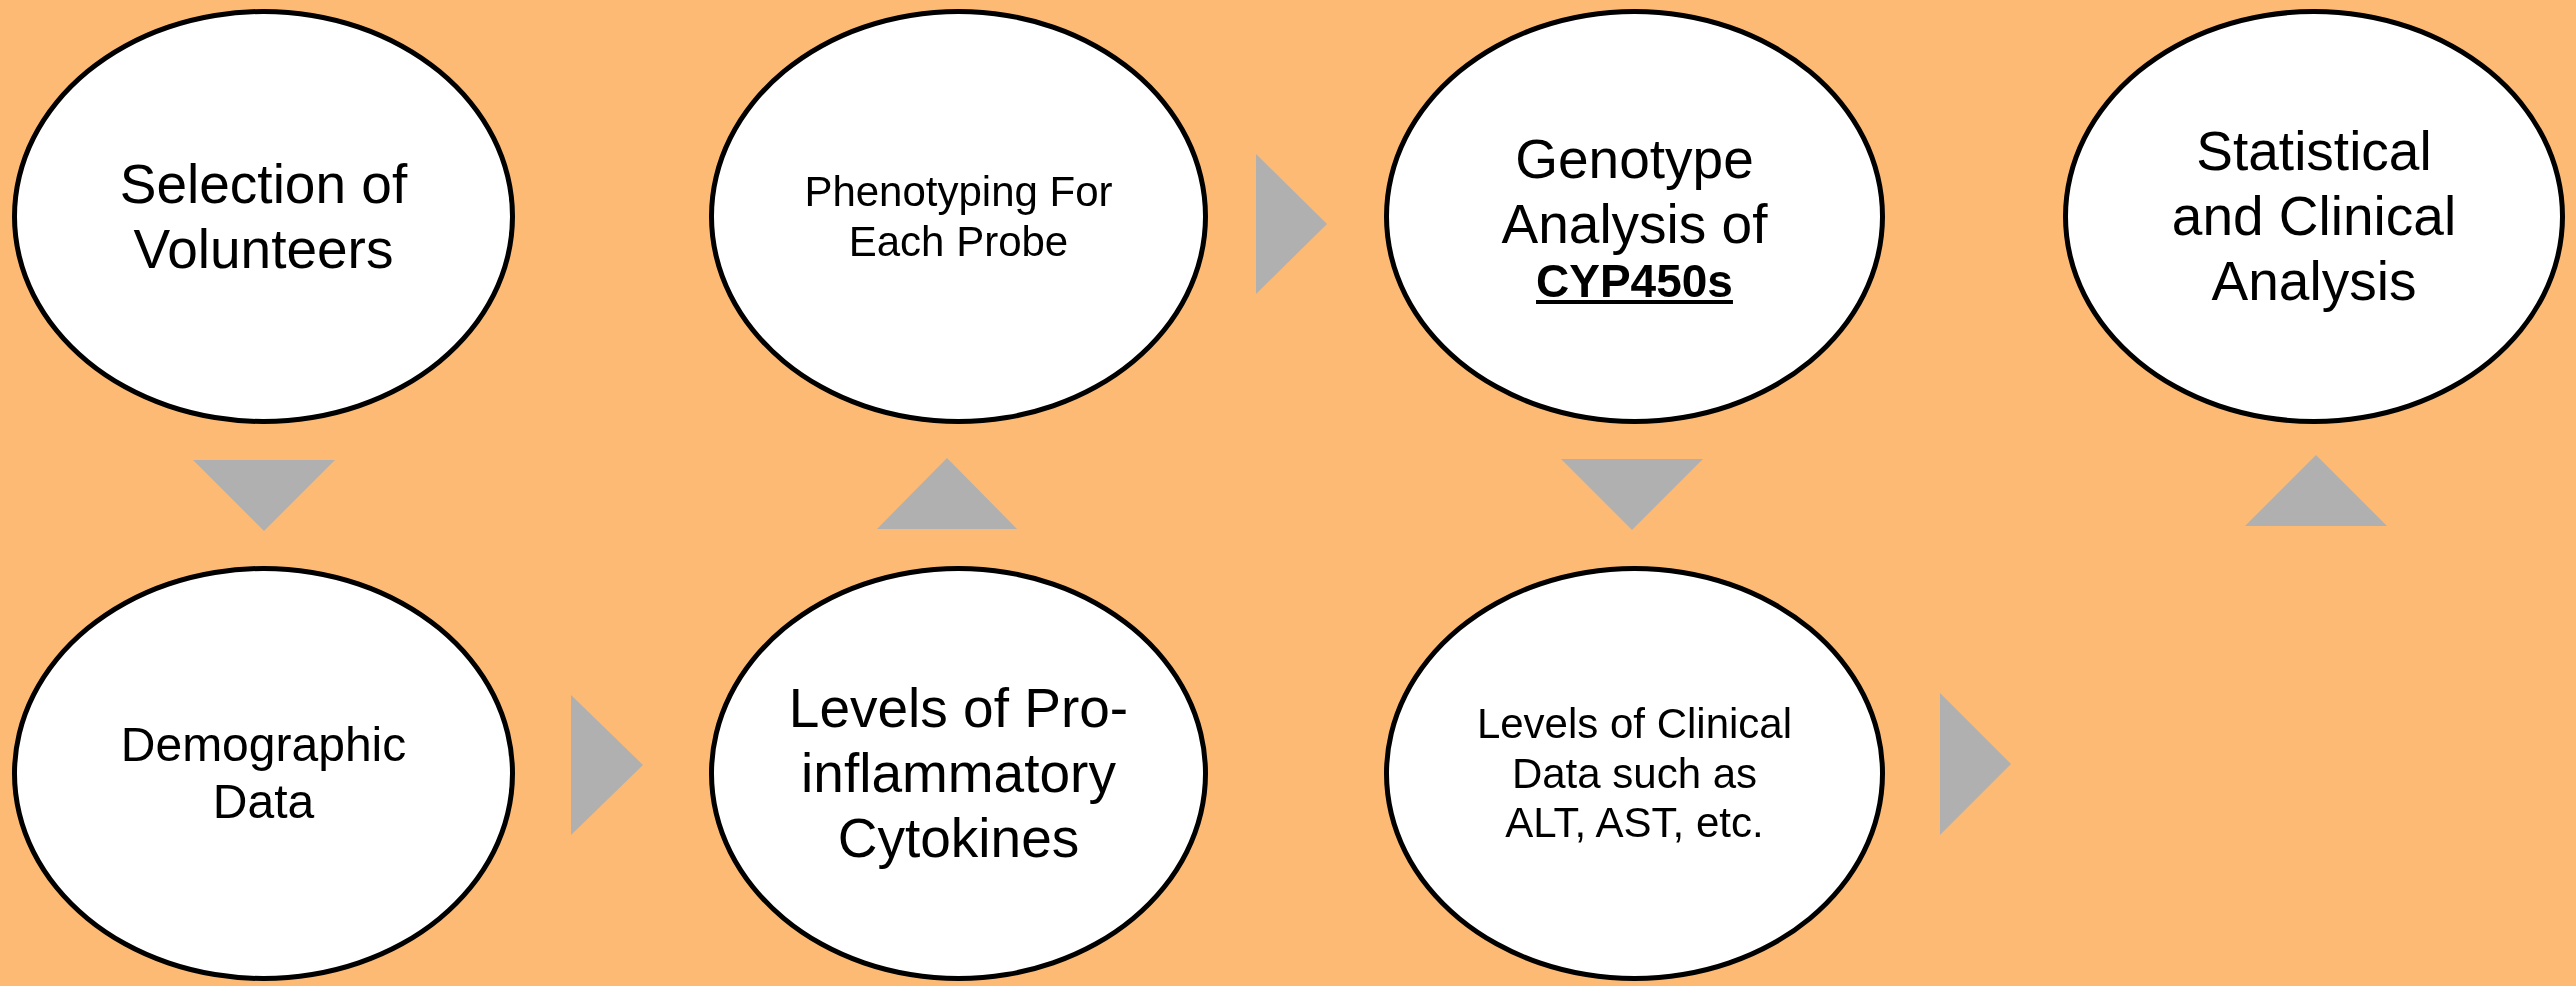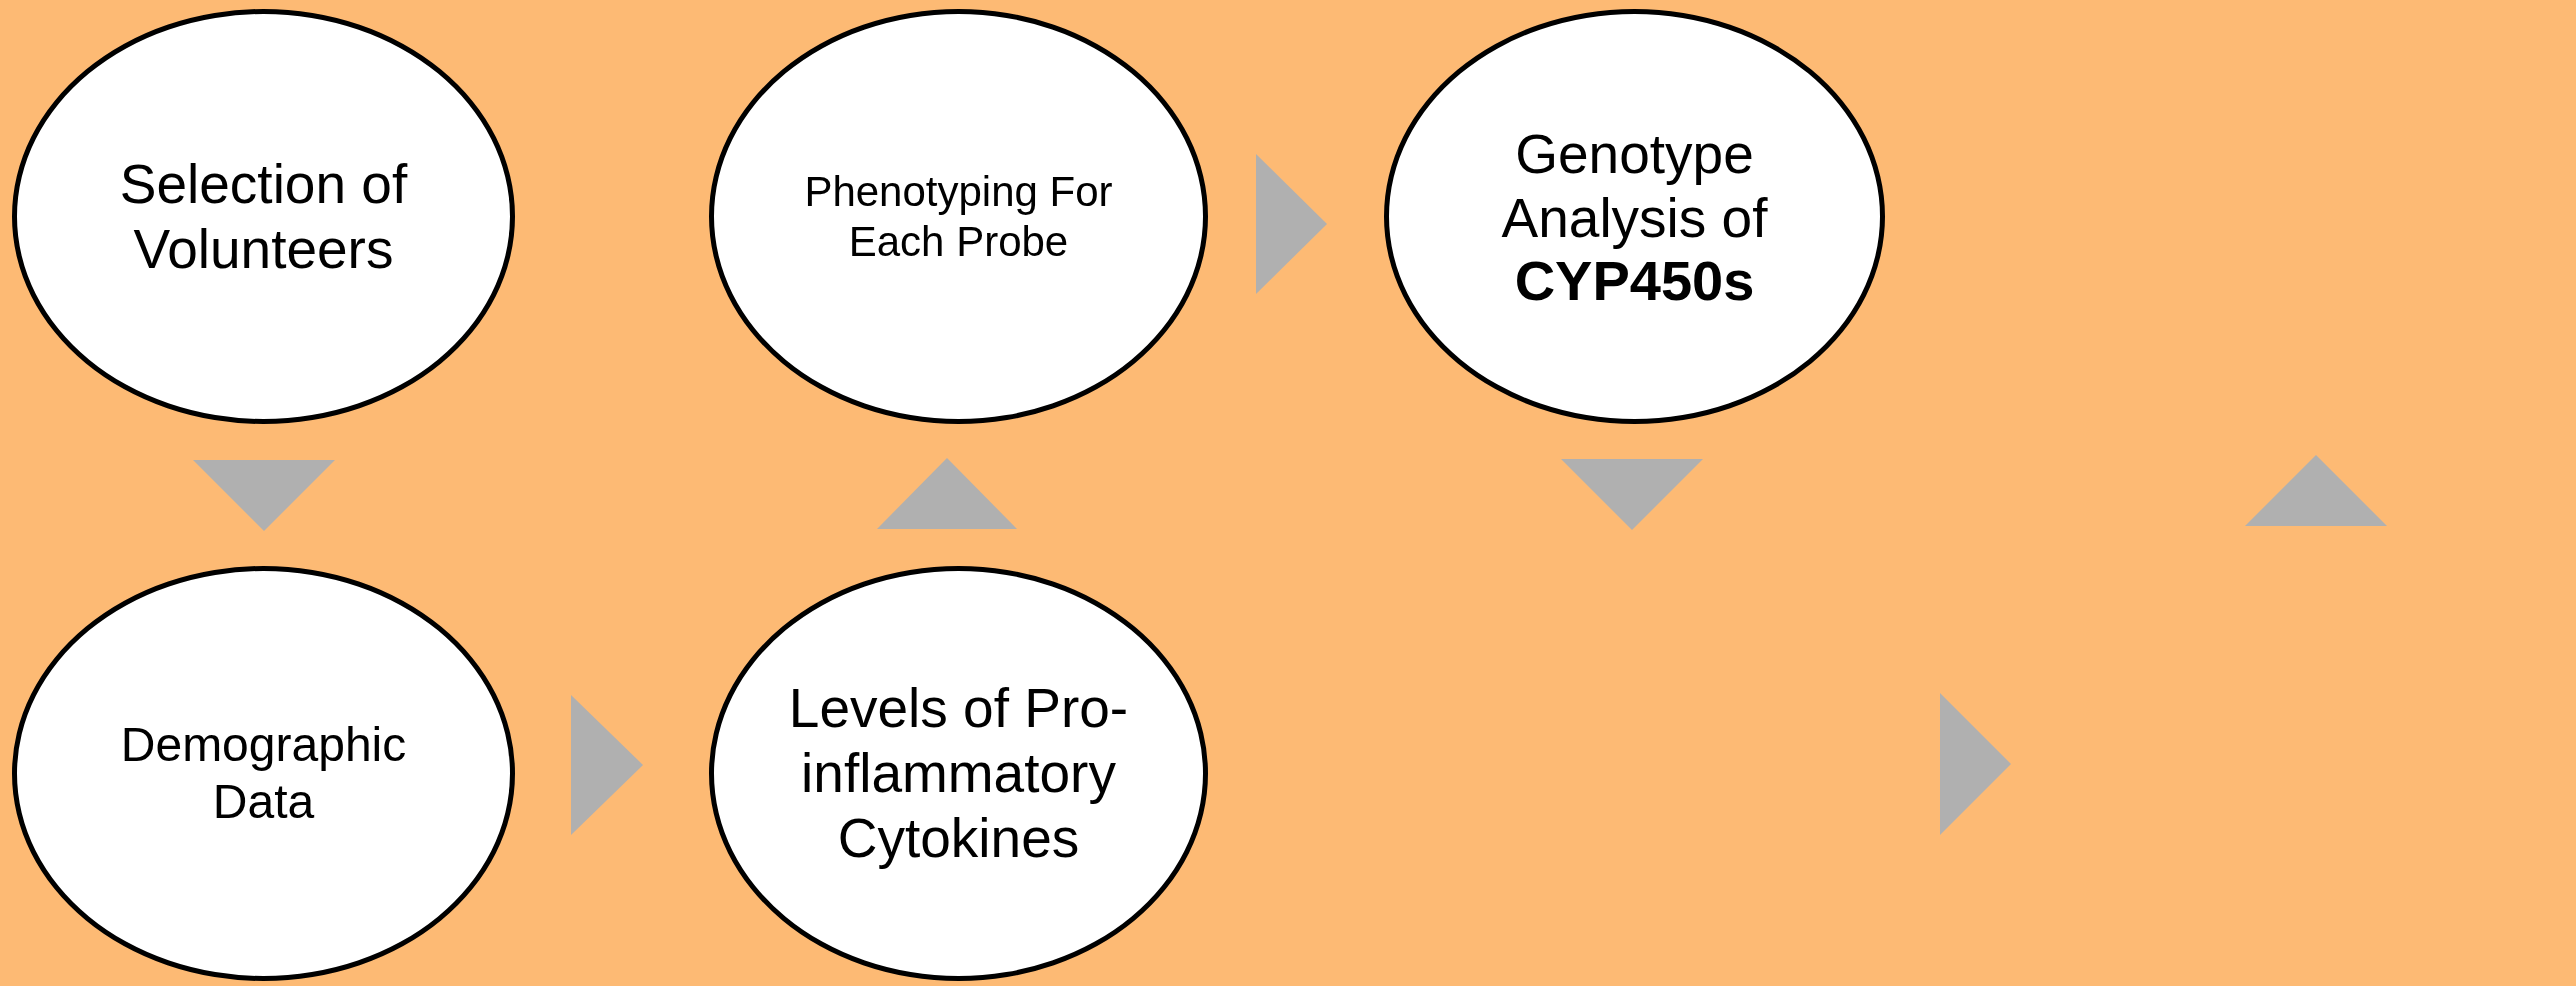--- a/index.html
+++ b/index.html
@@ -35,23 +35,24 @@
     color: #000000;
     line-height: 1.18;
     white-space: pre-line;
     font-weight: normal;
   }
   .node-label.size-lg   { font-size: 55px; }
   .node-label.size-md   { font-size: 48px; }
   .node-label.size-sm   { font-size: 42px; }
   .node-label .emph {
     font-weight: bold;
-    font-size: 56px;
+    font-size: 46px;
     display: block;
     line-height: 1.08;
+    text-decoration: underline;
   }
   .arrow {
     position: absolute;
     width: 0;
     height: 0;
   }
   .arrow.dir-down {
     border-left-style: solid;
     border-right-style: solid;
     border-top-style: solid;
@@ -92,32 +93,42 @@
   </div>
 
   <div class="node" style="left:1384px; top:9.2px; width:501px; height:415px;">
     <span class="node-label size-lg">
       <span>Genotype
 Analysis of</span>
       <span class="emph">CYP450s</span>
     </span>
   </div>
 
+  <div class="node" style="left:2063px; top:9.2px; width:502px; height:415px;">
+    <span class="node-label size-lg">Statistical
+and Clinical
+Analysis</span>
+  </div>
 
   <div class="node" style="left:709px; top:566px; width:499px; height:415px;">
     <span class="node-label size-lg">Levels of Pro-
 inflammatory
 Cytokines</span>
   </div>
 
   <div class="node" style="left:12px; top:566px; width:503px; height:415px;">
     <span class="node-label size-md">Demographic
 Data</span>
   </div>
 
+  <div class="node" style="left:1384px; top:566px; width:501px; height:415px;">
+    <span class="node-label size-sm">Levels of Clinical
+Data such as
+ALT, AST, etc.</span>
+  </div>
 
 
   <div class="arrow dir-down" style="left:193px; top:460px;
               border-left-width:71px; border-right-width:71px;
               border-top-width:71px; border-top-color:#b0b0b0;"></div>
 
   <div class="arrow dir-right" style="left:571px; top:695px;
               border-top-width:70px; border-bottom-width:70px;
               border-left-width:72px; border-left-color:#b0b0b0;"></div>
 

